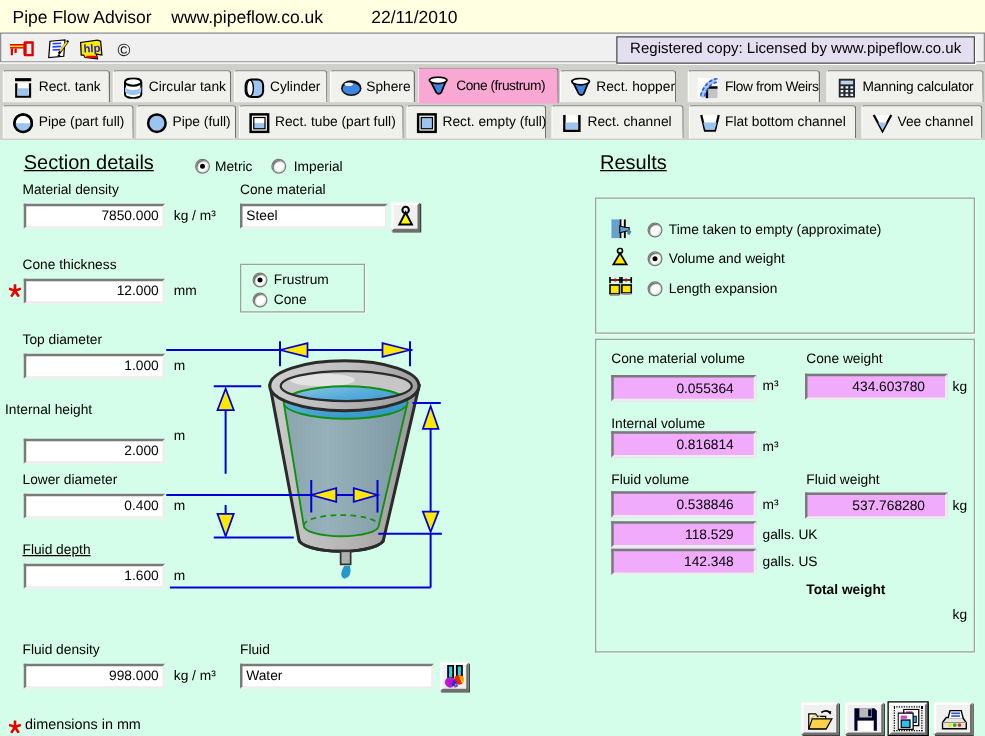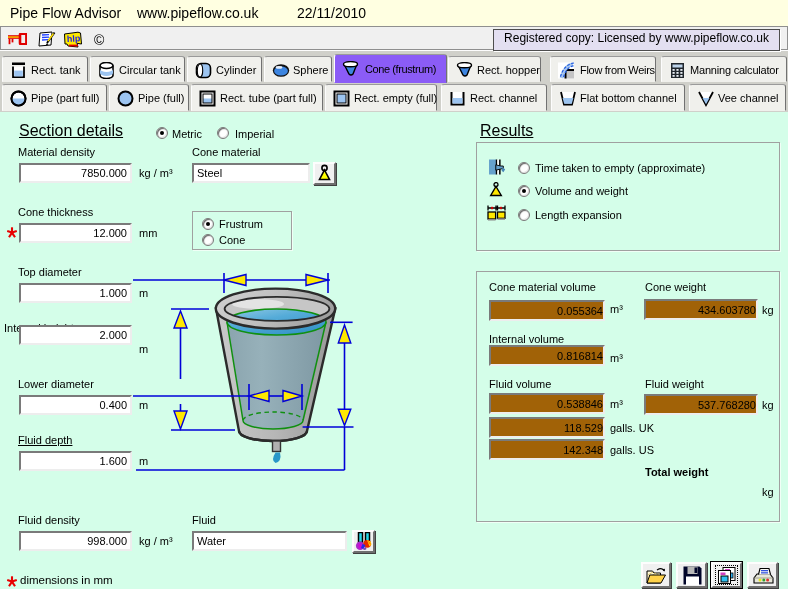--- a/index.html
+++ b/index.html
@@ -3,23 +3,23 @@
 <meta charset="utf-8">
 <style>
 * { margin:0; padding:0; box-sizing:border-box; }
 html,body { width:788px; height:589px; overflow:hidden; }
 body { font-family:"Liberation Sans", sans-serif; background:#d4fee9; position:relative; }
 .abs { position:absolute; }
 .lbl { position:absolute; font-size:11px; color:#000; white-space:nowrap; margin-top:-1px; }
 .inp { position:absolute; width:113px; height:20px; background:#fff;
   border:2px solid; border-color:#7a7a7a #ededed #ededed #7a7a7a;
   font-size:11px; text-align:right; padding:2px 3px 0 0; white-space:nowrap; }
-.res { position:absolute; width:116px; height:21px; background:#a16207;
+.res { position:absolute; width:116px; height:21px; background:#f0abfc;
   border:2px solid; border-color:#7a7a7a #ededed #ededed #7a7a7a;
-  font-size:11px; text-align:right; padding:3px 0 0 0; white-space:nowrap; }
+  font-size:11px; text-align:right; padding:3px 16px 0 0; white-space:nowrap; }
 .gbox { position:absolute; border:1px solid #a0a0a0; box-shadow:1px 1px 0 #f0fff6; }
 .radio { position:absolute; width:12px; height:12px; border-radius:50%; background:#fff;
   border:1px solid #787878; box-shadow:inset 1px 1px 1px rgba(64,64,64,.8), inset -1px -1px 0 #e8e8e8; }
 .radio .dot { position:absolute; left:3px; top:3px; width:4px; height:4px; border-radius:50%; background:#000; }
 .tab { position:absolute; background:#f0f0ec; border:1px solid; border-color:#9a9a9a #717171 #71717100 #fdfdfd;
   border-radius:3px 3px 0 0; font-size:11px; color:#000; }
 .tab .tx { position:absolute; left:28px; top:7px; white-space:nowrap; }
 .tab svg { position:absolute; left:7px; top:5px; }
 .btn3d { position:absolute; background:#f0f0f0; border:2px solid; border-color:#fdfdfd #6f6f6f #6f6f6f #fdfdfd;
   box-shadow:1px 1px 0 #404040; }
@@ -87,21 +87,21 @@
   <span class="tx">Cylinder</span>
 </div>
 <div class="tab" style="left:264px;top:56px;width:68px;height:26px;">
   <svg width="18" height="17" viewBox="0 0 18 17">
       <ellipse cx="9" cy="8.5" rx="8.2" ry="6.3" fill="#111"></ellipse>
       <ellipse cx="9" cy="9" rx="6.9" ry="4.6" fill="#3d85e0"></ellipse>
       <ellipse cx="7" cy="5.4" rx="3.4" ry="1.4" fill="#e8f0fa"></ellipse>
     </svg>
   <span class="tx">Sphere</span>
 </div>
-<div class="tab" style="left:334px;top:54px;width:113px;height:29px;background:#8b5cf6;z-index:5;">
+<div class="tab" style="left:334px;top:54px;width:113px;height:29px;background:#f9a8d4;z-index:5;">
   <svg width="18" height="17" viewBox="0 0 18 17" style="top:6px;">
       <path d="M2,3 L15,3 L11,13 q-2,2 -4,0 z" fill="#3d85e0" stroke="#000" stroke-width="1.4"></path>
       <ellipse cx="8.5" cy="3.2" rx="7" ry="2.6" fill="#fff" stroke="#000" stroke-width="1.4"></ellipse>
     </svg>
   <span class="tx" style="top:8px;left:30px;letter-spacing:-0.4px;">Cone (frustrum)</span>
 </div>
 <div class="tab" style="left:448px;top:56px;width:93px;height:26px;">
   <svg width="18" height="17" viewBox="0 0 18 17">
       <path d="M2,3 L15,3 L11,13 q-2,2 -4,0 z" fill="#3d85e0" stroke="#000" stroke-width="1.4"></path>
       <ellipse cx="8.5" cy="3.2" rx="7" ry="2.6" fill="#fff" stroke="#000" stroke-width="1.4"></ellipse>
@@ -230,21 +230,21 @@
   <div class="lbl" style="left:26px;top:7px;">Frustrum</div>
   <span class="radio" style="left:9px;top:22px;"></span>
   <div class="lbl" style="left:26px;top:23px;">Cone</div>
 </div>
 
 <div class="lbl" style="left:18px;top:267px;">Top diameter</div>
 <div class="inp" style="left:19px;top:283px;">1.000</div>
 <div class="lbl" style="left:139px;top:288px;">m</div>
 
 <div class="lbl" style="left:4px;top:323px;">Internal height</div>
-<div class="inp" style="left:19px;top:325px;">2.000</div>
+<div class="inp" style="left:19px;top:351px;">2.000</div>
 <div class="lbl" style="left:139px;top:344px;">m</div>
 
 <div class="lbl" style="left:18px;top:379px;">Lower diameter</div>
 <div class="inp" style="left:19px;top:395px;">0.400</div>
 <div class="lbl" style="left:139px;top:400px;">m</div>
 
 <div class="lbl" style="left:18px;top:435px;text-decoration:underline;">Fluid depth</div>
 <div class="inp" style="left:19px;top:451px;">1.600</div>
 <div class="lbl" style="left:139px;top:456px;">m</div>
 
@@ -362,21 +362,21 @@
     <polygon points="129,126 149,120.5 149,131.5"></polygon>
     <polygon points="182,126 163,120.5 163,131.5"></polygon>
 
     <polygon points="224.5,55 218.3,73 230.8,73"></polygon>
     <polygon points="224.5,155.5 218.3,139.3 230.8,139.3"></polygon>
   </g>
 </svg>
 
 <div class="abs" style="left:480px;top:122px;font-size:16px;text-decoration:underline;">Results</div>
 
-<div class="gbox" style="left:476px;top:142px;width:304px;height:109px;">
+<div class="gbox" style="left:476px;top:158px;width:304px;height:109px;">
   <svg class="abs" style="left:12px;top:16px;" width="17" height="16" viewBox="0 0 17 16">
     <rect x="0" y="0.5" width="7" height="15" fill="#66a2cc"></rect>
     <rect x="6.8" y="0.5" width="1.5" height="15" fill="#000"></rect>
     <rect x="8.3" y="0.5" width="1.8" height="15" fill="#f8f8f8"></rect>
     <rect x="10.1" y="0.5" width="1.5" height="15" fill="#000"></rect>
     <path d="M6.8,5.8 L11.6,7 h2.7 v2.6 l-2.7,0.4 -4.8,1.2 z" fill="#66a2cc" stroke="#000" stroke-width="0.9"></path>
     <path d="M13.6,8.6 l2.6,1.6 -1.8,3 -1.8,-1.4 z" fill="#4888b8"></path>
   </svg>
   <span class="radio" style="left:41px;top:19px;"></span>
   <div class="lbl" style="left:58px;top:20px;">Time taken to empty (approximate)</div>

